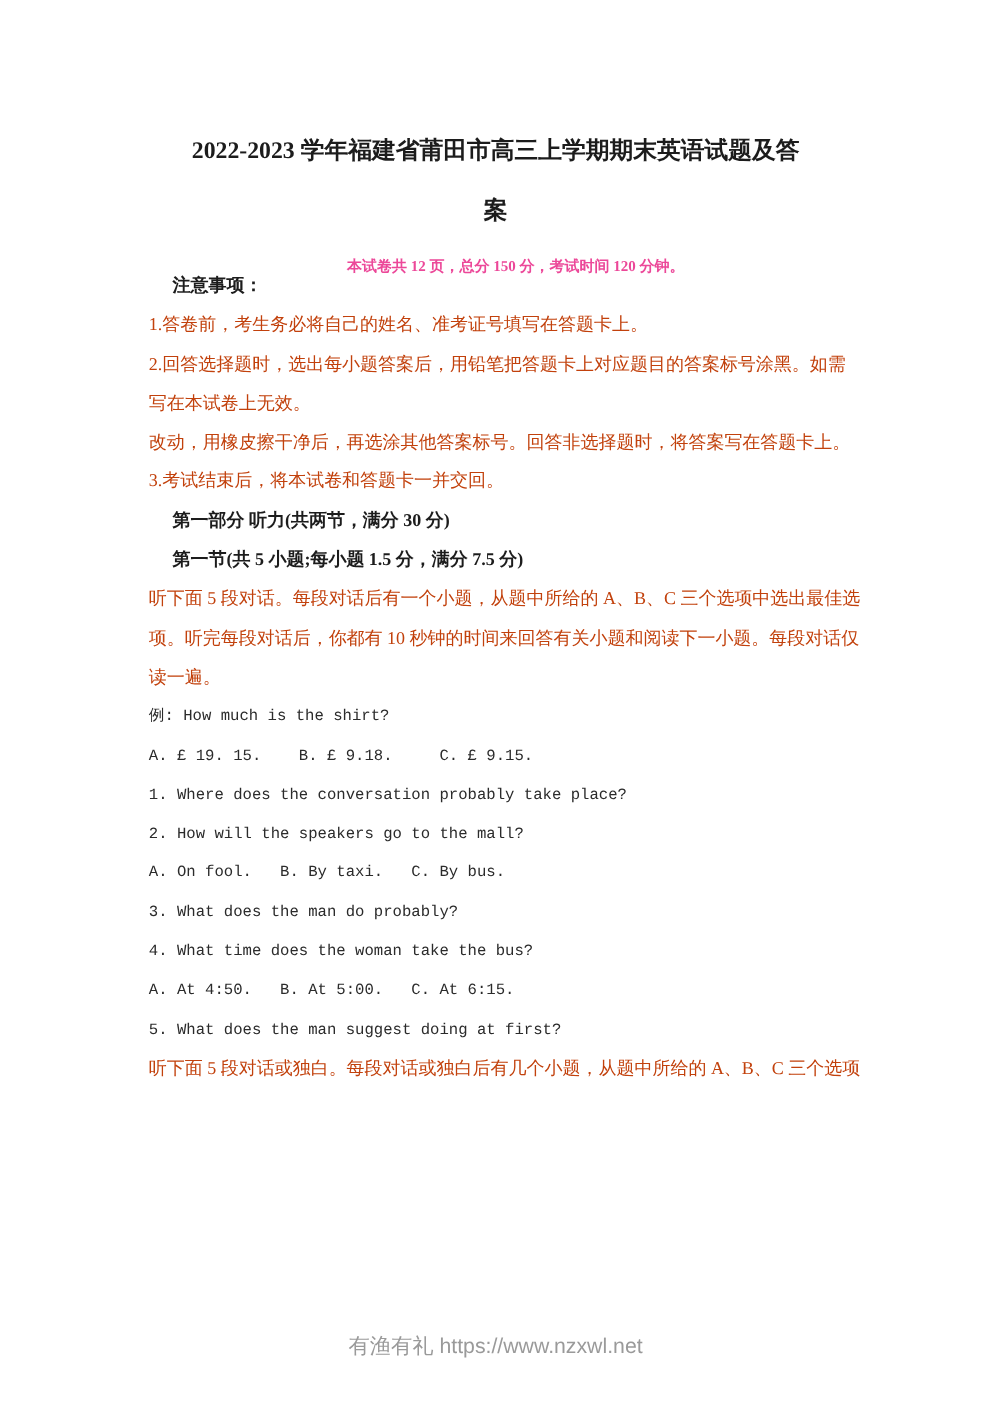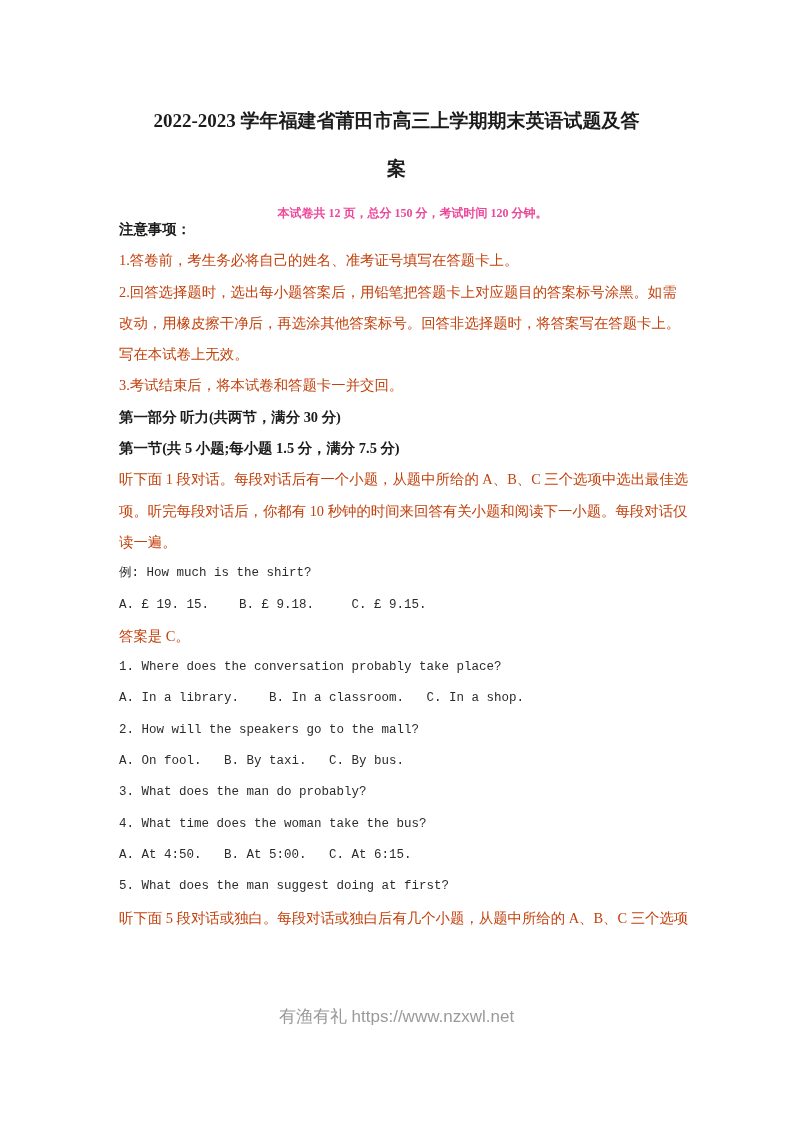--- a/index.html
+++ b/index.html
@@ -53,25 +53,26 @@
     color: #c2410c;
   }
   .en {
     font-family: "Liberation Mono", "DejaVu Sans Mono", monospace;
     font-size: 12.5px;
     color: #2b2b2b;
   }
   .strong {
     font-weight: 700;
     color: #1c1c1c;
+    margin-left: 19px;
   }
   .footer {
     position: absolute;
     left: 0;
-    top: 1004px;
+    top: 1064px;
     width: 100%;
     text-align: center;
     font-size: 17px;
     line-height: 26px;
     color: #9a9a9a;
     font-family: "Liberation Sans", "DejaVu Sans", sans-serif;
   }
 </style>
 </head>
 <body>
@@ -82,33 +83,31 @@
     <div>2022-2023 学年福建省莆田市高三上学期期末英语试题及答</div>
     <div>案</div>
   </div>
 
   <p class="subtitle">本试卷共 12 页，总分 150 分，考试时间 120 分钟。</p>
 
   <div class="body-block">
     <p class="line strong">注意事项：</p>
     <p class="line">1.答卷前，考生务必将自己的姓名、准考证号填写在答题卡上。</p>
     <p class="line">2.回答选择题时，选出每小题答案后，用铅笔把答题卡上对应题目的答案标号涂黑。如需</p>
+    <p class="line">写在本试卷上无效。</p>
     <p class="line">改动，用橡皮擦干净后，再选涂其他答案标号。回答非选择题时，将答案写在答题卡上。</p>
-    <p class="line">写在本试卷上无效。</p>
     <p class="line">3.考试结束后，将本试卷和答题卡一并交回。</p>
     <p class="line strong">第一部分 听力(共两节，满分 30 分)</p>
     <p class="line strong">第一节(共 5 小题;每小题 1.5 分，满分 7.5 分)</p>
-    <p class="line">听下面 1 段对话。每段对话后有一个小题，从题中所给的 A、B、C 三个选项中选出最佳选</p>
+    <p class="line">听下面 5 段对话。每段对话后有一个小题，从题中所给的 A、B、C 三个选项中选出最佳选</p>
     <p class="line">项。听完每段对话后，你都有 10 秒钟的时间来回答有关小题和阅读下一小题。每段对话仅</p>
     <p class="line">读一遍。</p>
     <p class="line en">例: How much is the shirt?</p>
     <p class="line en">A. £ 19. 15.    B. £ 9.18.     C. £ 9.15.</p>
-    <p class="line">答案是 C。</p>
     <p class="line en">1. Where does the conversation probably take place?</p>
-    <p class="line en">A. In a library.    B. In a classroom.   C. In a shop.</p>
     <p class="line en">2. How will the speakers go to the mall?</p>
     <p class="line en">A. On fool.   B. By taxi.   C. By bus.</p>
     <p class="line en">3. What does the man do probably?</p>
     <p class="line en">4. What time does the woman take the bus?</p>
     <p class="line en">A. At 4:50.   B. At 5:00.   C. At 6:15.</p>
     <p class="line en">5. What does the man suggest doing at first?</p>
     <p class="line">听下面 5 段对话或独白。每段对话或独白后有几个小题，从题中所给的 A、B、C 三个选项</p>
   </div>
 
   <div class="footer">有渔有礼 https://www.nzxwl.net</div>

